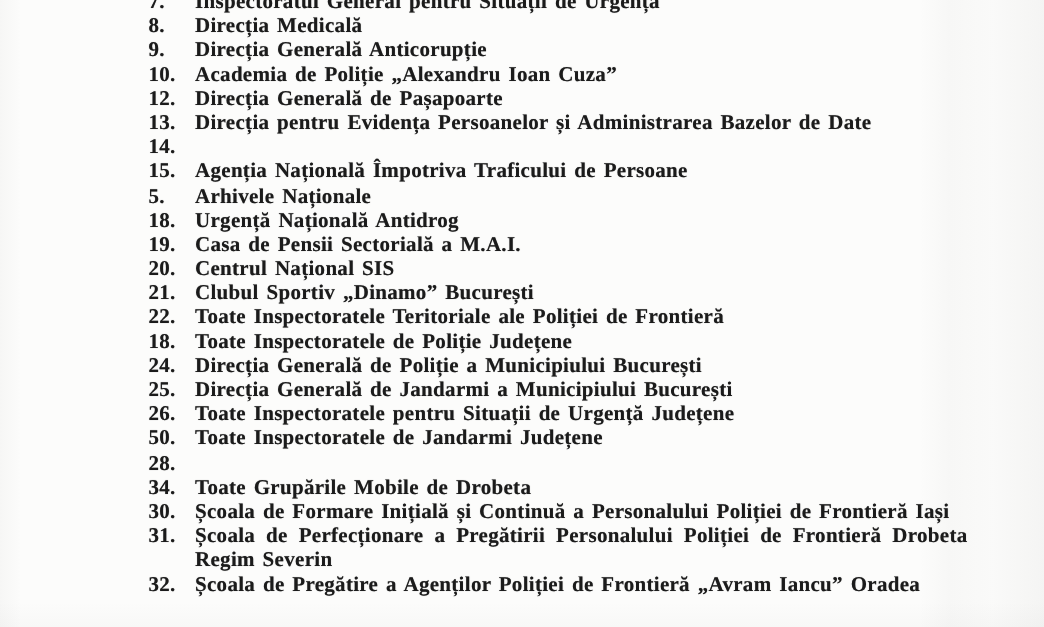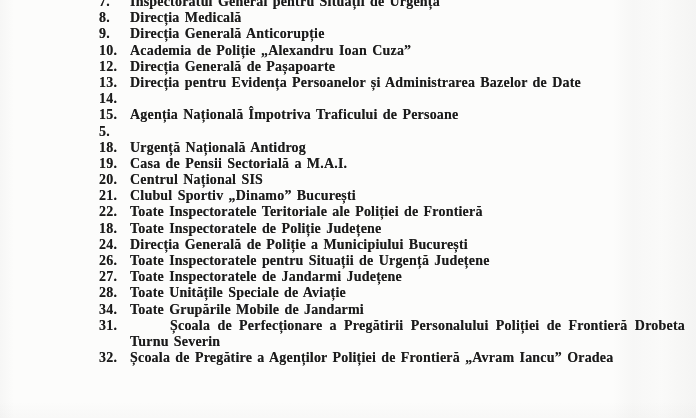--- a/index.html
+++ b/index.html
@@ -50,21 +50,20 @@
   .txt {
     flex: none;
   }
   
   .stretch .txt {
     display: inline-block;
     width: 515px;
     text-align: justify;
     text-align-last: justify;
     word-spacing: 2px;
-    margin-left: 40px;
   }
   
 </style>
 </head>
 <body>
 
 <div class="page">
   <div class="list">
 
   <div class="line cut-top">
@@ -93,20 +92,21 @@
       </div>
       <div class="line">
         <span class="num">14.</span>
       </div>
       <div class="line">
         <span class="num">15.</span>
         <span class="txt">Agenția Națională Împotriva Traficului de Persoane</span>
       </div>
       <div class="line">
         <span class="num">5.</span>
+        <span class="txt">Arhivele Naționale</span>
       </div>
       <div class="line">
         <span class="num">18.</span>
         <span class="txt">Urgență Națională Antidrog</span>
       </div>
       <div class="line">
         <span class="num">19.</span>
         <span class="txt">Casa de Pensii Sectorială a M.A.I.</span>
       </div>
       <div class="line">
@@ -123,41 +123,48 @@
       </div>
       <div class="line">
         <span class="num">18.</span>
         <span class="txt">Toate Inspectoratele de Poliție Județene</span>
       </div>
       <div class="line">
         <span class="num">24.</span>
         <span class="txt">Direcția Generală de Poliție a Municipiului București</span>
       </div>
       <div class="line">
+        <span class="num">25.</span>
+        <span class="txt">Direcția Generală de Jandarmi a Municipiului București</span>
+      </div>
+      <div class="line">
         <span class="num">26.</span>
         <span class="txt">Toate Inspectoratele pentru Situații de Urgență Județene</span>
       </div>
       <div class="line">
-        <span class="num">27.</span>
+        <span class="num">50.</span>
         <span class="txt">Toate Inspectoratele de Jandarmi Județene</span>
       </div>
       <div class="line">
         <span class="num">28.</span>
-        <span class="txt">Toate Unitățile Speciale de Aviație</span>
       </div>
       <div class="line">
         <span class="num">34.</span>
-        <span class="txt">Toate Grupările Mobile de Jandarmi</span>
+        <span class="txt">Toate Grupările Mobile de Drobeta</span>
+      </div>
+      <div class="line">
+        <span class="num">30.</span>
+        <span class="txt">Școala de Formare Inițială și Continuă a Personalului Poliției de Frontieră Iași</span>
       </div>
       <div class="line stretch">
         <span class="num">31.</span>
         <span class="txt">Școala de Perfecționare a Pregătirii Personalului Poliției de Frontieră Drobeta</span>
       </div>
       <div class="line cont">
         <span class="num"></span>
-        <span class="txt">Turnu Severin</span>
+        <span class="txt">Regim Severin</span>
       </div>
       <div class="line cut-bottom">
         <span class="num">32.</span>
         <span class="txt">Școala de Pregătire a Agenților Poliției de Frontieră „Avram Iancu” Oradea</span>
       </div>
     </div>
 </div>
 
 </body></html>

